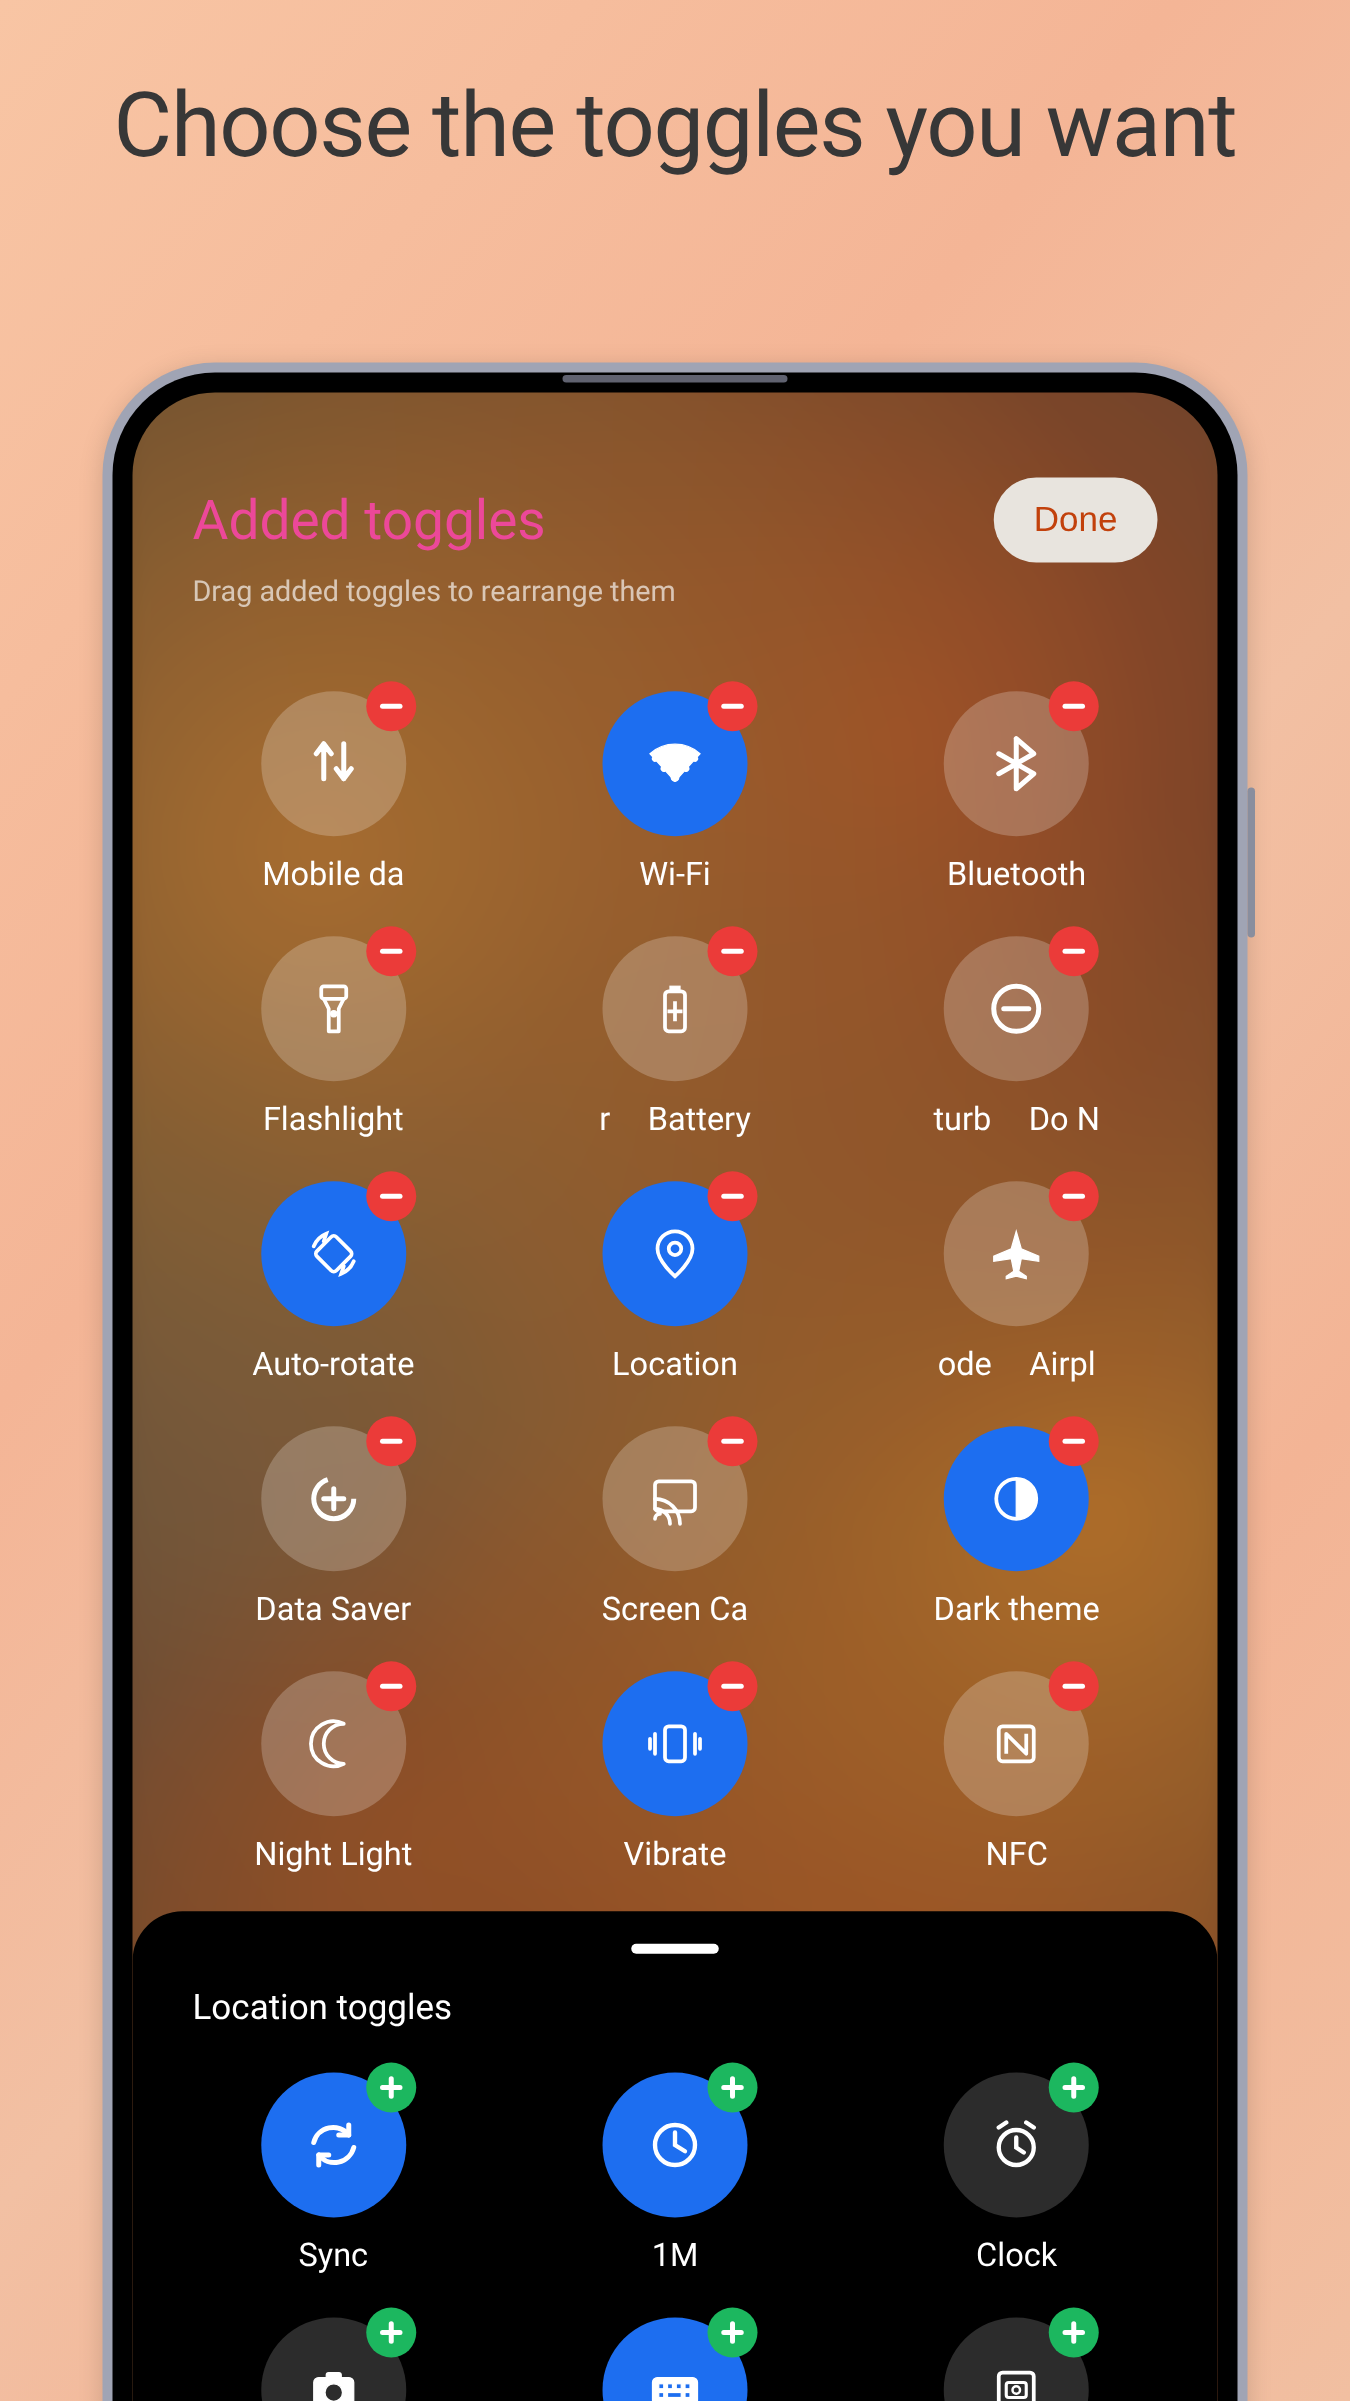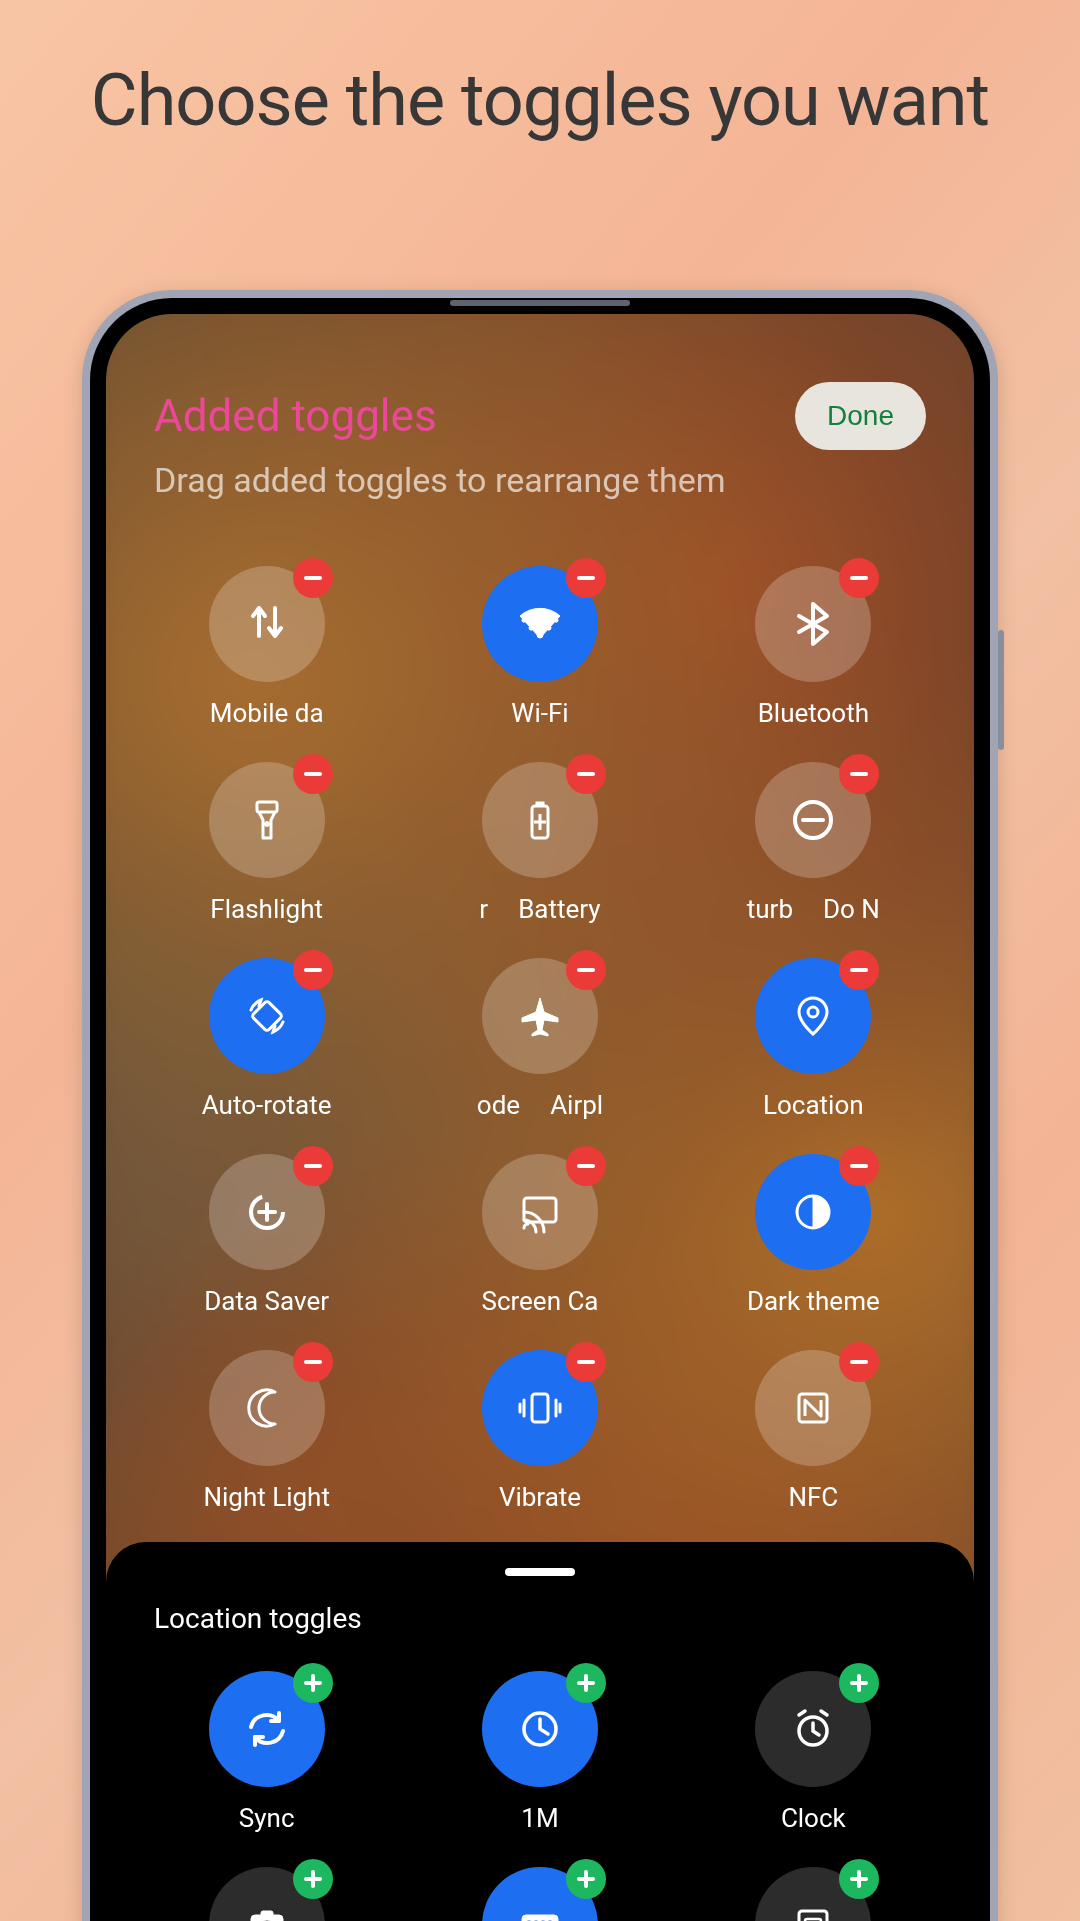--- a/index.html
+++ b/index.html
@@ -96,26 +96,26 @@
     justify-content: space-between;
     align-items: center;
   }
   .title {
     color: #ec4899;
     font-size: 44px;
     font-weight: 400;
   }
   .subtitle {
     color: rgba(255,255,255,0.65);
-    font-size: 34px;
+    font-size: 23px;
     margin-top: 10px;
   }
   .done-btn {
     background: #e8e4de;
-    color: #15803d;
+    color: #c2410c;
     border: none;
     border-radius: 40px;
     padding: 18px 32px;
     font-size: 28px;
     font-weight: 500;
     cursor: pointer;
   }
 
   .grid {
     position: relative;
@@ -307,47 +307,47 @@
               </svg>
               <div class="badge remove">
                 <svg width="22" height="22" viewBox="0 0 22 22">
                   <path d="M4 11h14" stroke="#fff" stroke-width="4" stroke-linecap="round"></path>
                 </svg>
               </div>
             </div>
             <div class="label">Auto-rotate</div>
           </div>
           <div class="tile">
+            <div class="circle active">
+              <svg class="icon" viewBox="0 0 52 52">
+                <use href="#ico-location"></use>
+              </svg>
+              <div class="badge remove">
+                <svg width="22" height="22" viewBox="0 0 22 22">
+                  <path d="M4 11h14" stroke="#fff" stroke-width="4" stroke-linecap="round"></path>
+                </svg>
+              </div>
+            </div>
+            <div class="label">Location</div>
+          </div>
+          <div class="tile">
             <div class="circle neutral">
               <svg class="icon" viewBox="0 0 52 52">
                 <use href="#ico-airplane"></use>
               </svg>
               <div class="badge remove">
                 <svg width="22" height="22" viewBox="0 0 22 22">
                   <path d="M4 11h14" stroke="#fff" stroke-width="4" stroke-linecap="round"></path>
                 </svg>
               </div>
             </div>
             <div class="label-row" style="margin-top: 16px;">
               <span>ode</span>
               <span>Airpl</span>
             </div>
-          </div>
-          <div class="tile">
-            <div class="circle active">
-              <svg class="icon" viewBox="0 0 52 52">
-                <use href="#ico-location"></use>
-              </svg>
-              <div class="badge remove">
-                <svg width="22" height="22" viewBox="0 0 22 22">
-                  <path d="M4 11h14" stroke="#fff" stroke-width="4" stroke-linecap="round"></path>
-                </svg>
-              </div>
-            </div>
-            <div class="label">Location</div>
           </div>
           <div class="tile">
             <div class="circle neutral">
               <svg class="icon" viewBox="0 0 52 52">
                 <use href="#ico-datasaver"></use>
               </svg>
               <div class="badge remove">
                 <svg width="22" height="22" viewBox="0 0 22 22">
                   <path d="M4 11h14" stroke="#fff" stroke-width="4" stroke-linecap="round"></path>
                 </svg>

